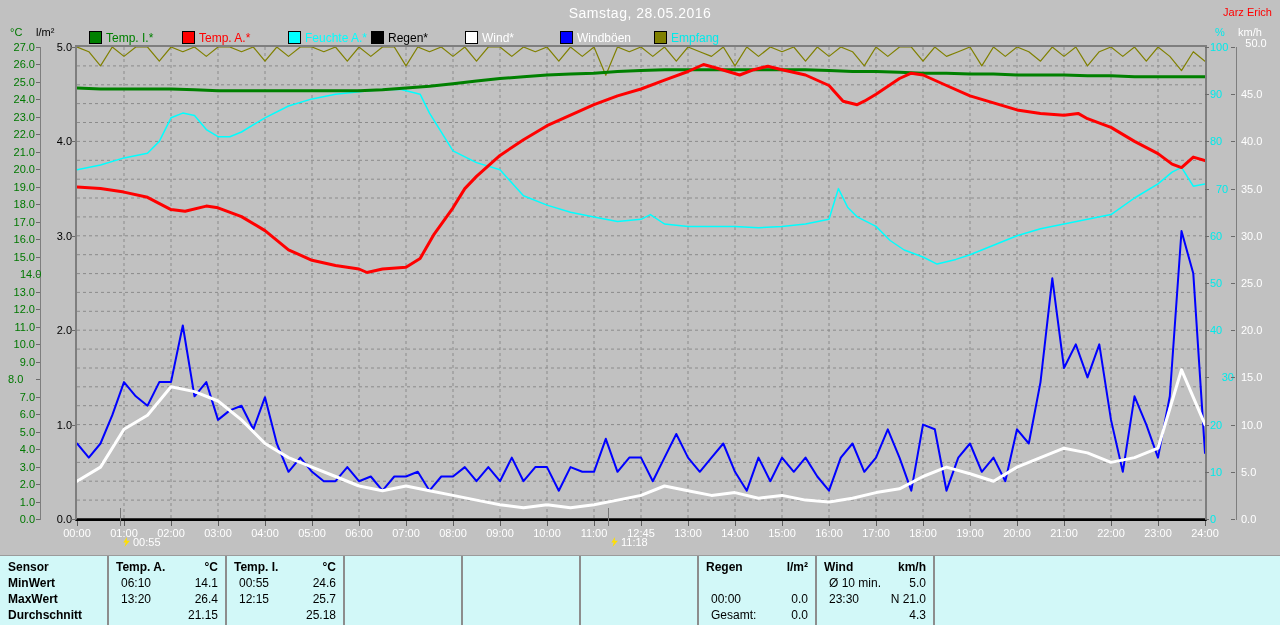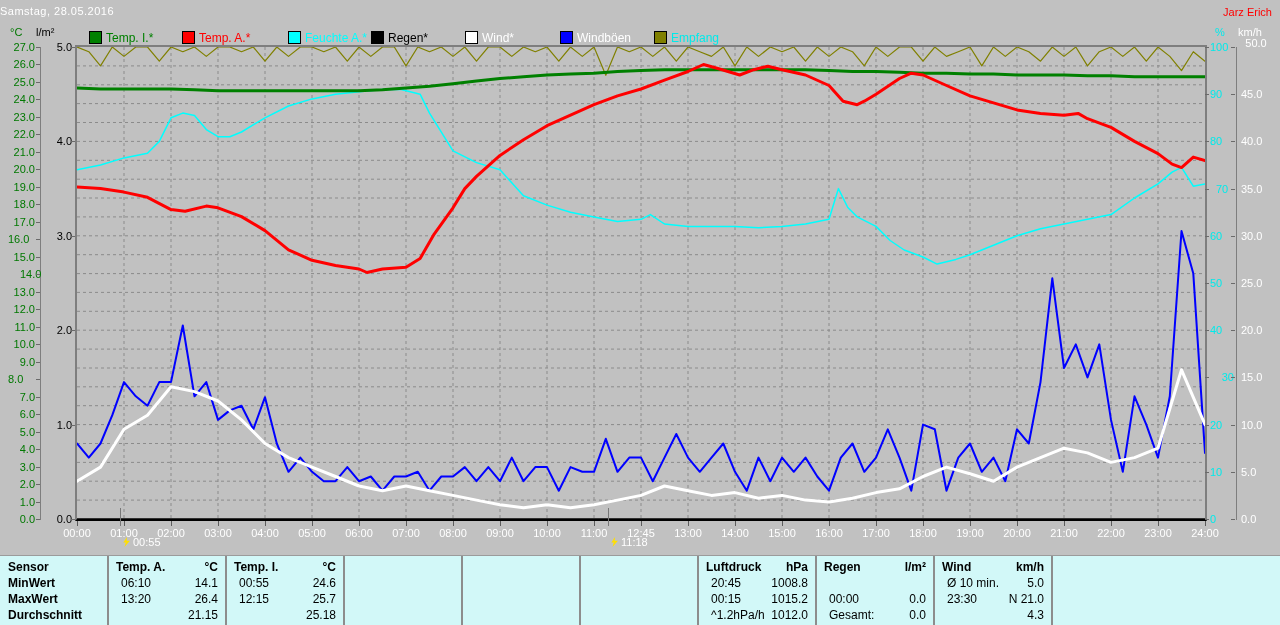--- a/index.html
+++ b/index.html
@@ -1,19 +1,19 @@
 <!DOCTYPE html>
 <html><head>
 <meta charset="utf-8">
 <style>
   html,body{margin:0;padding:0;background:#555;}
   .screen{position:relative;width:1280px;height:625px;background:#c1c1c1;overflow:hidden;
           font-family:"Liberation Sans",sans-serif;-webkit-font-smoothing:none;}
   .abs{position:absolute;}
-  .title{top:5px;left:0;right:0;color:#ffffff;font-size:11px;letter-spacing:.5px;}
+  .title{top:5px;left:0;right:0;text-align:center;color:#ffffff;font-size:14px;letter-spacing:.5px;}
   .author{top:6px;right:8px;color:#ff0000;font-size:11px;}
   .unit{font-size:11px;top:26px;}
   .u-c{left:10px;color:#007800;}
   .u-lm{left:36px;color:#000;}
   .u-pct{left:1215px;color:#00eaea;}
   .u-kmh{left:1238px;color:#fff;}
   .legend-item{position:absolute;top:31px;height:13px;display:flex;align-items:center;gap:4px;font-size:12px;}
   .sw{width:11px;height:11px;border:1px solid #000;flex:0 0 auto;}
   .plot-frame{left:75px;top:45px;width:1128px;height:472px;
       border-top:2px solid #7e7e7e;border-left:2px solid #7e7e7e;border-right:2px solid #7e7e7e;
@@ -172,21 +172,21 @@
       <div class="ticklab" style="left: 8px; top: 321.704px; width: 27px; text-align: right; color: rgb(0, 120, 0);">11.0</div>
       <div class="tick" style="left: 36px; top: 326.704px; width: 4px; background: rgb(106, 106, 106);"></div>
       <div class="ticklab" style="left: 8px; top: 304.222px; width: 27px; text-align: right; color: rgb(0, 120, 0);">12.0</div>
       <div class="tick" style="left: 36px; top: 309.222px; width: 4px; background: rgb(106, 106, 106);"></div>
       <div class="ticklab" style="left: 8px; top: 286.741px; width: 27px; text-align: right; color: rgb(0, 120, 0);">13.0</div>
       <div class="tick" style="left: 36px; top: 291.741px; width: 4px; background: rgb(106, 106, 106);"></div>
       <div class="ticklab" style="left: 20px; top: 269.259px; width: 27px; text-align: left; color: rgb(0, 120, 0);">14.0</div>
       <div class="tick" style="left: 36px; top: 274.259px; width: 4px; background: rgb(106, 106, 106);"></div>
       <div class="ticklab" style="left: 8px; top: 251.778px; width: 27px; text-align: right; color: rgb(0, 120, 0);">15.0</div>
       <div class="tick" style="left: 36px; top: 256.778px; width: 4px; background: rgb(106, 106, 106);"></div>
-      <div class="ticklab" style="left: 8px; top: 234.296px; width: 27px; text-align: left; color: rgb(0, 120, 0);">16.0</div>
+      <div class="ticklab" style="left: 8px; top: 234.296px; width: 27px; text-align: right; color: rgb(0, 120, 0);">16.0</div>
       <div class="tick" style="left: 36px; top: 239.296px; width: 4px; background: rgb(106, 106, 106);"></div>
       <div class="ticklab" style="left: 8px; top: 216.815px; width: 27px; text-align: right; color: rgb(0, 120, 0);">17.0</div>
       <div class="tick" style="left: 36px; top: 221.815px; width: 4px; background: rgb(106, 106, 106);"></div>
       <div class="ticklab" style="left: 8px; top: 199.333px; width: 27px; text-align: right; color: rgb(0, 120, 0);">18.0</div>
       <div class="tick" style="left: 36px; top: 204.333px; width: 4px; background: rgb(106, 106, 106);"></div>
       <div class="ticklab" style="left: 8px; top: 181.852px; width: 27px; text-align: right; color: rgb(0, 120, 0);">19.0</div>
       <div class="tick" style="left: 36px; top: 186.852px; width: 4px; background: rgb(106, 106, 106);"></div>
       <div class="ticklab" style="left: 8px; top: 164.37px; width: 27px; text-align: right; color: rgb(0, 120, 0);">20.0</div>
       <div class="tick" style="left: 36px; top: 169.37px; width: 4px; background: rgb(106, 106, 106);"></div>
       <div class="ticklab" style="left: 8px; top: 146.889px; width: 27px; text-align: right; color: rgb(0, 120, 0);">21.0</div>
@@ -364,38 +364,20 @@
       <div class="trow">
           <span class="tm"></span>
           <span>25.18</span>
         </div>
     </div>
 
     <div class="tcol data"></div>
     <div class="tcol data"></div>
     <div class="tcol data"></div>
 
-    <div class="tcol data">
-      <div class="trow b">
-          <span>Luftdruck</span>
-          <span>hPa</span>
-        </div>
-      <div class="trow">
-          <span class="tm">20:45</span>
-          <span>1008.8</span>
-        </div>
-      <div class="trow">
-          <span class="tm">00:15</span>
-          <span>1015.2</span>
-        </div>
-      <div class="trow">
-          <span class="tm">^1.2hPa/h</span>
-          <span>1012.0</span>
-        </div>
-    </div>
 
     <div class="tcol data">
       <div class="trow b">
           <span>Regen</span>
           <span>l/m²</span>
         </div>
       <div class="trow">
           <span class="tm"></span>
           <span></span>
         </div>

